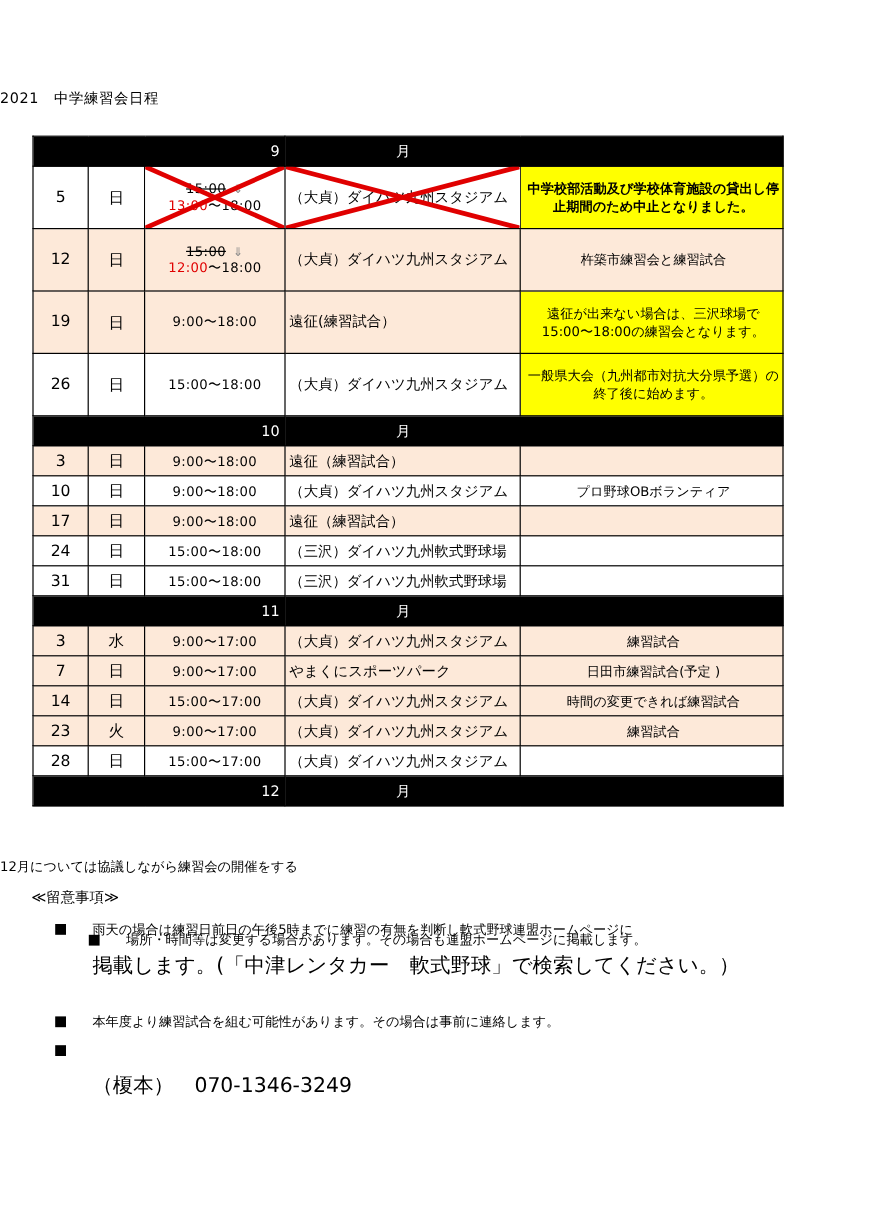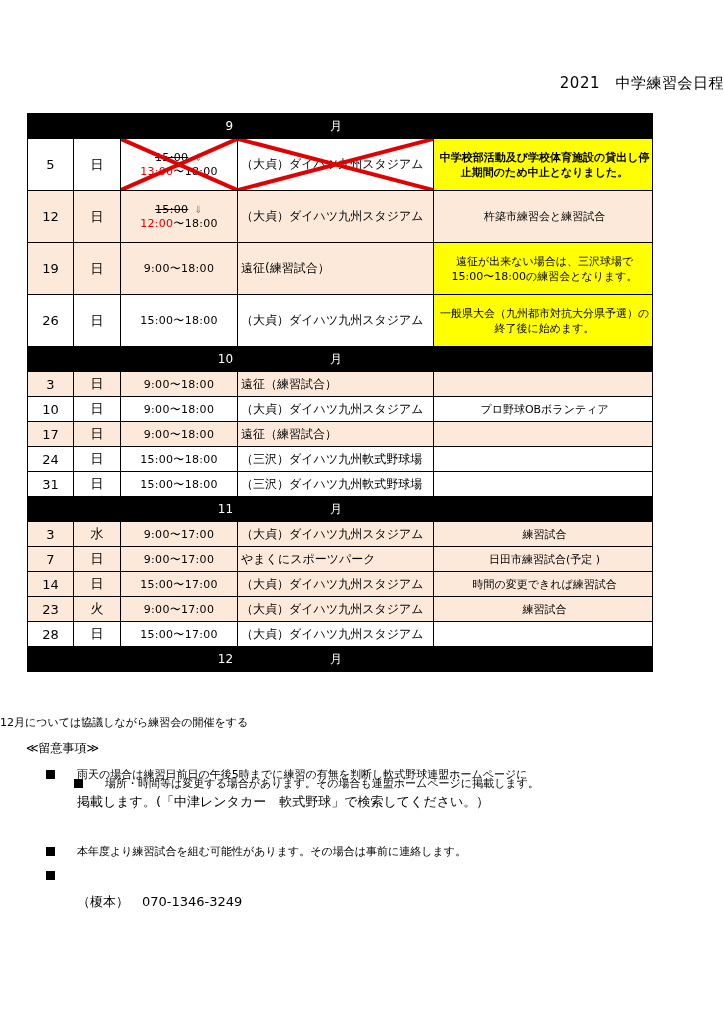--- a/index.html
+++ b/index.html
@@ -1,19 +1,19 @@
 <!DOCTYPE html>
 <html><head>
 <meta charset="utf-8">
 <style>
   html, body { margin: 0; padding: 0; background: #ffffff; }
   body { width: 724px; height: 1024px; position: relative; overflow: hidden;
          font-family: "DejaVu Sans", "Liberation Sans", sans-serif; color: #000; }
-  .title { position: absolute; top: 74px; left: 0; width: 724px; text-align: right;
-           font-size: 15px; letter-spacing: 0.5px; }
+  .title { position: absolute; top: 74px; left: 0; width: 724px; text-align: left;
+           font-size: 12px; letter-spacing: 0.5px; }
   table.sched { position: absolute; left: 27px; top: 113px; width: 625px;
                 border-collapse: collapse; table-layout: fixed; font-size: 12px; }
   table.sched td { border: 1.3px solid #000; padding: 0; vertical-align: middle; }
   col.c1 { width: 46px; } col.c2 { width: 47px; } col.c3 { width: 117px; }
   col.c4 { width: 196px; } col.c5 { width: 219px; }
   tr.month td { background: #000; color: #fff; height: 24px; border-left-color:#000; border-right-color:#000; }
   tr.month td.mnum { text-align: right; padding-right: 4px; font-size: 12px; }
   tr.month td.mlabel { text-align: left; padding-left: 92px; font-size: 12px; }
   tr.tall td { height: 51px; }
   tr.short td { height: 24px; }
@@ -28,21 +28,21 @@
   td.note.bold { font-weight: bold; }
   .old { text-decoration: line-through; color: #000; }
   .arrow { color: #888; font-size: 10px; margin-left: 6px; }
   .red { color: #e00000; }
   .cancel-cell { position: relative; }
   .xmark { position: absolute; left: 0; top: 0; width: 100%; height: 100%; pointer-events: none; }
   .dec-note { position: absolute; top: 715px; left: 0; width: 590px; text-align: left; font-size: 11px; }
   .notes-head { position: absolute; top: 740px; left: 26px; font-size: 12px; }
   .note-item { position: absolute; left: 46px; font-size: 11px; }
   .note-item .bullet { display: inline-block; width: 9px; height: 9px; background: #000; margin-right: 22px; vertical-align: -1px; }
-  .note-cont { position: absolute; left: 77px; font-size: 13px; }
+  .note-cont { position: absolute; left: 77px; font-size: 17px; }
 </style>
 </head>
 <body>
 
 <div class="title">2021　中学練習会日程</div>
 
 <table class="sched">
   <colgroup>
       <col class="c1">
       <col class="c2">

